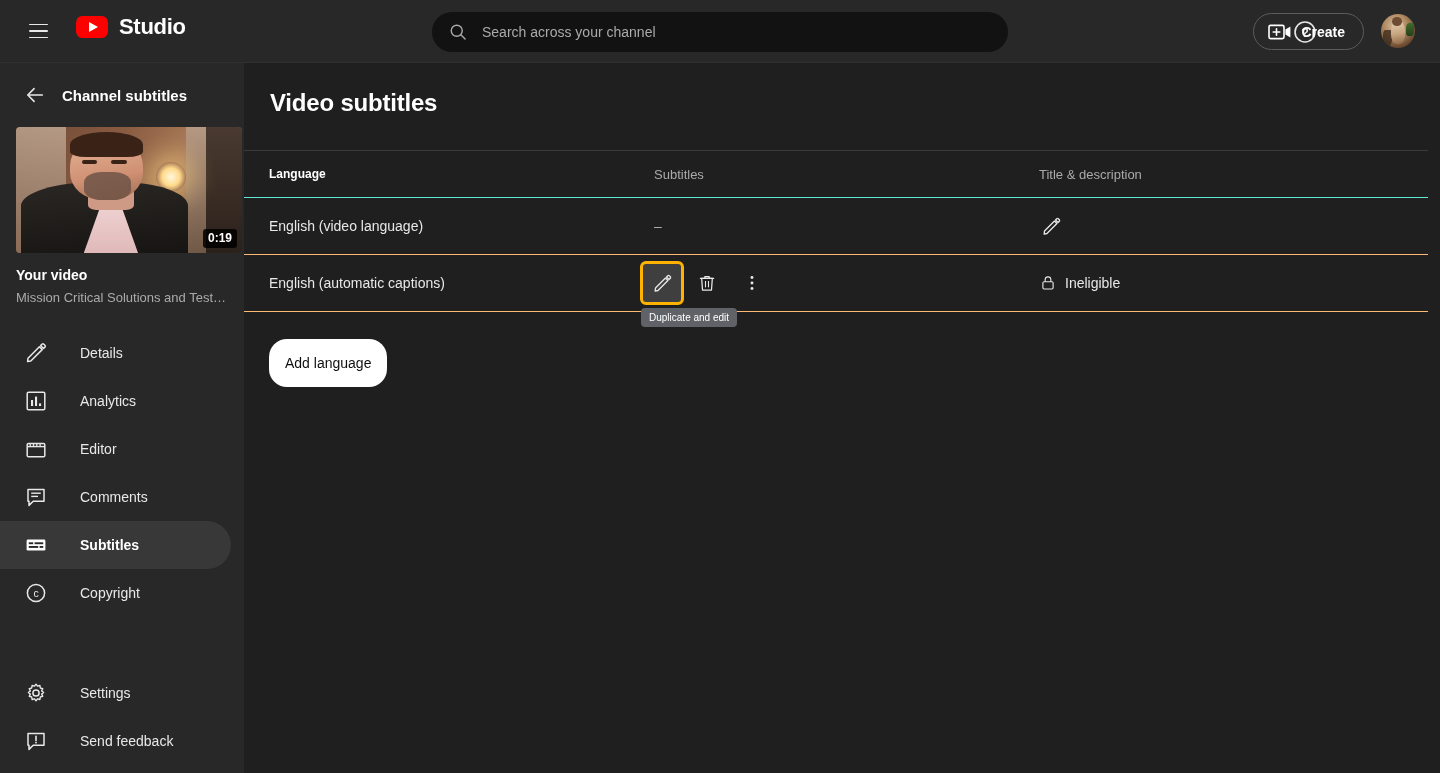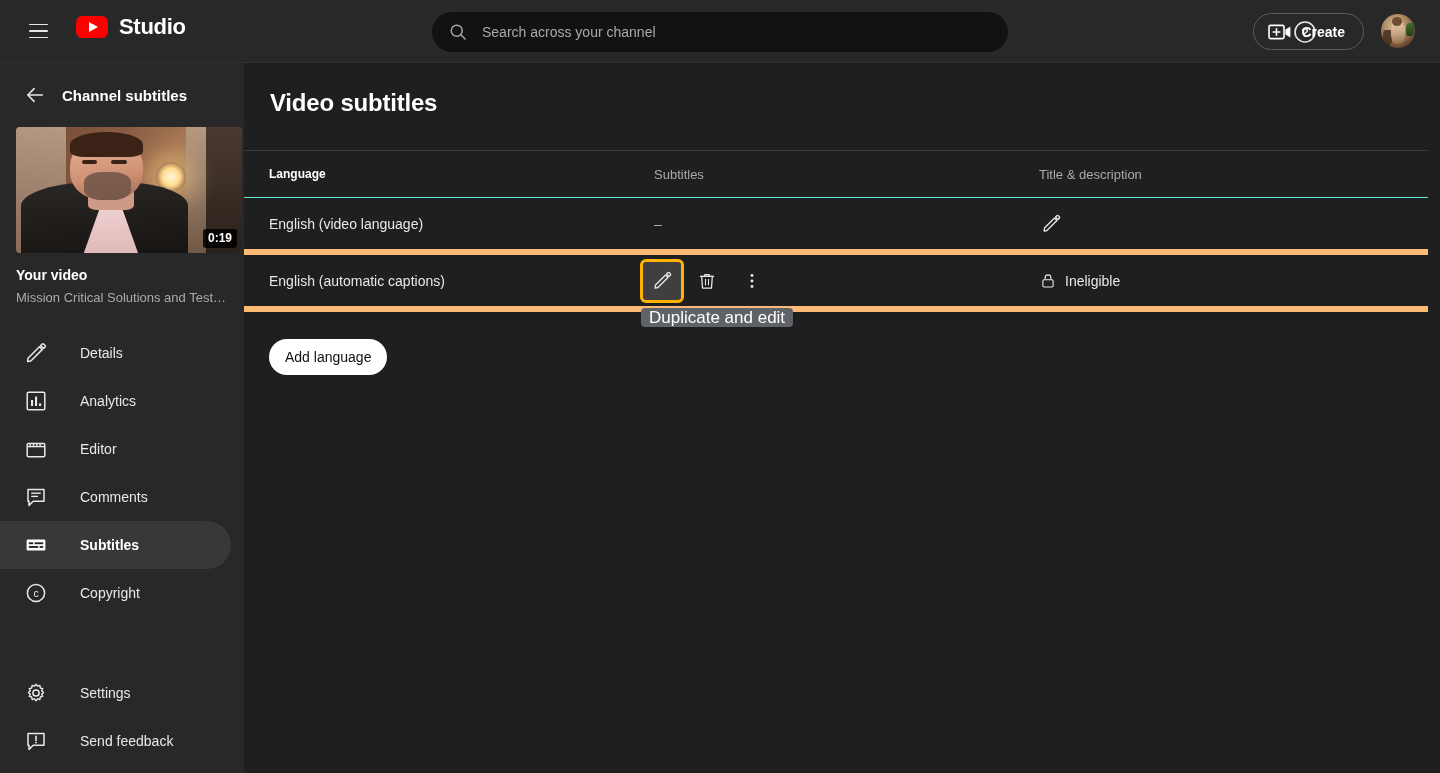--- a/index.html
+++ b/index.html
@@ -228,21 +228,21 @@
     position: relative;
   }
   .col-lang { position: absolute; left: 25px; }
   .col-subs { position: absolute; left: 410px; }
   .col-title { position: absolute; left: 795px; }
   .thead .col-lang { color: #fff; font-size: 12px; font-weight: 700; }
   .thead .col-subs, .thead .col-title { color: #aaa; font-size: 13px; font-weight: 400; }
 
   .trow {
     height: 57px; display: flex; align-items: center;
-    border-bottom: 6px solid #fdba74; position: relative; padding-left: 47px;
+    border-bottom: 1px solid #fdba74; position: relative; padding-left: 47px;
   }
   .trow .col-lang { color: #e8e8e8; font-size: 14px; }
   .trow .col-subs { color: #aaa; font-size: 14px; display: flex; align-items: center; }
   .trow .col-title { display: flex; align-items: center; gap: 8px; color: #e8e8e8; font-size: 14px; }
 
   .icon-btn {
     width: 40px; height: 40px; border-radius: 50%;
     display: flex; align-items: center; justify-content: center;
     cursor: pointer; border: none; background: transparent;
   }
@@ -250,31 +250,31 @@
     background: #3f3f3f;
     outline: 3px solid #ffb300;
     outline-offset: -1px;
     border-radius: 4px;
   }
   .actions { display: flex; align-items: center; gap: 5px; }
 
   .tooltip {
     position: absolute; left: 641px; top: 308px;
     background: #5f6368; color: #fff;
-    font-size: 17px; line-height: 18px;
+    font-size: 10px; line-height: 18px;
     padding: 0 8px; height: 19px; border-radius: 4px;
     white-space: nowrap; z-index: 50;
     display: flex; align-items: center;
   }
 
   .pencil-plain { width: 21px; height: 21px; }
 
   .add-lang {
     margin: 27px 0 0 281px;
-    height: 36px; padding: 0 16px;
+    height: 48px; padding: 0 16px;
     background: #fff; color: #0f0f0f;
     border: none; border-radius: 18px;
     font-size: 14px; font-weight: 500; cursor: pointer;
     font-family: "Liberation Sans", sans-serif;
   }
   .ineligible { display: flex; align-items: center; gap: 8px; color: #e8e8e8; font-size: 14px; }
 </style>
 </head>
 <body>
 

